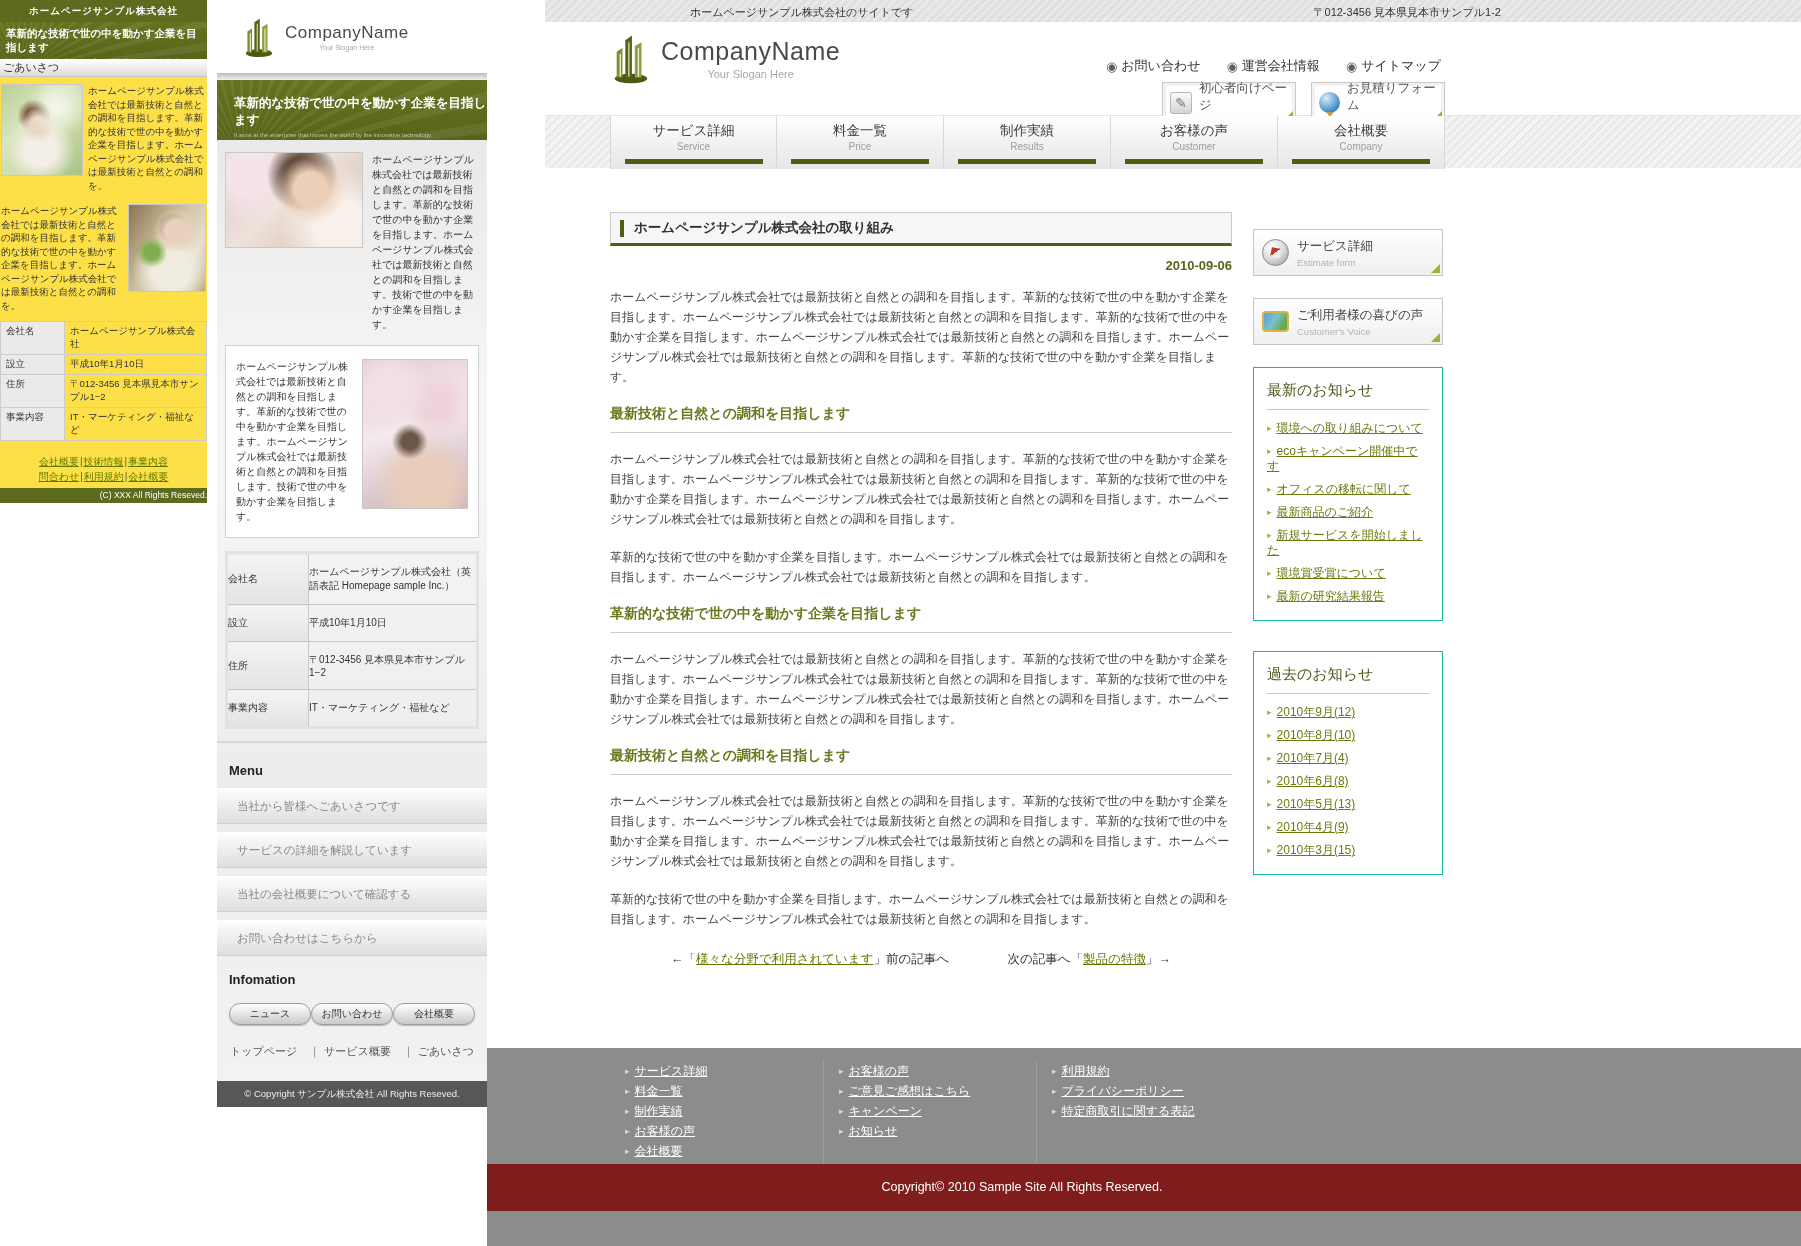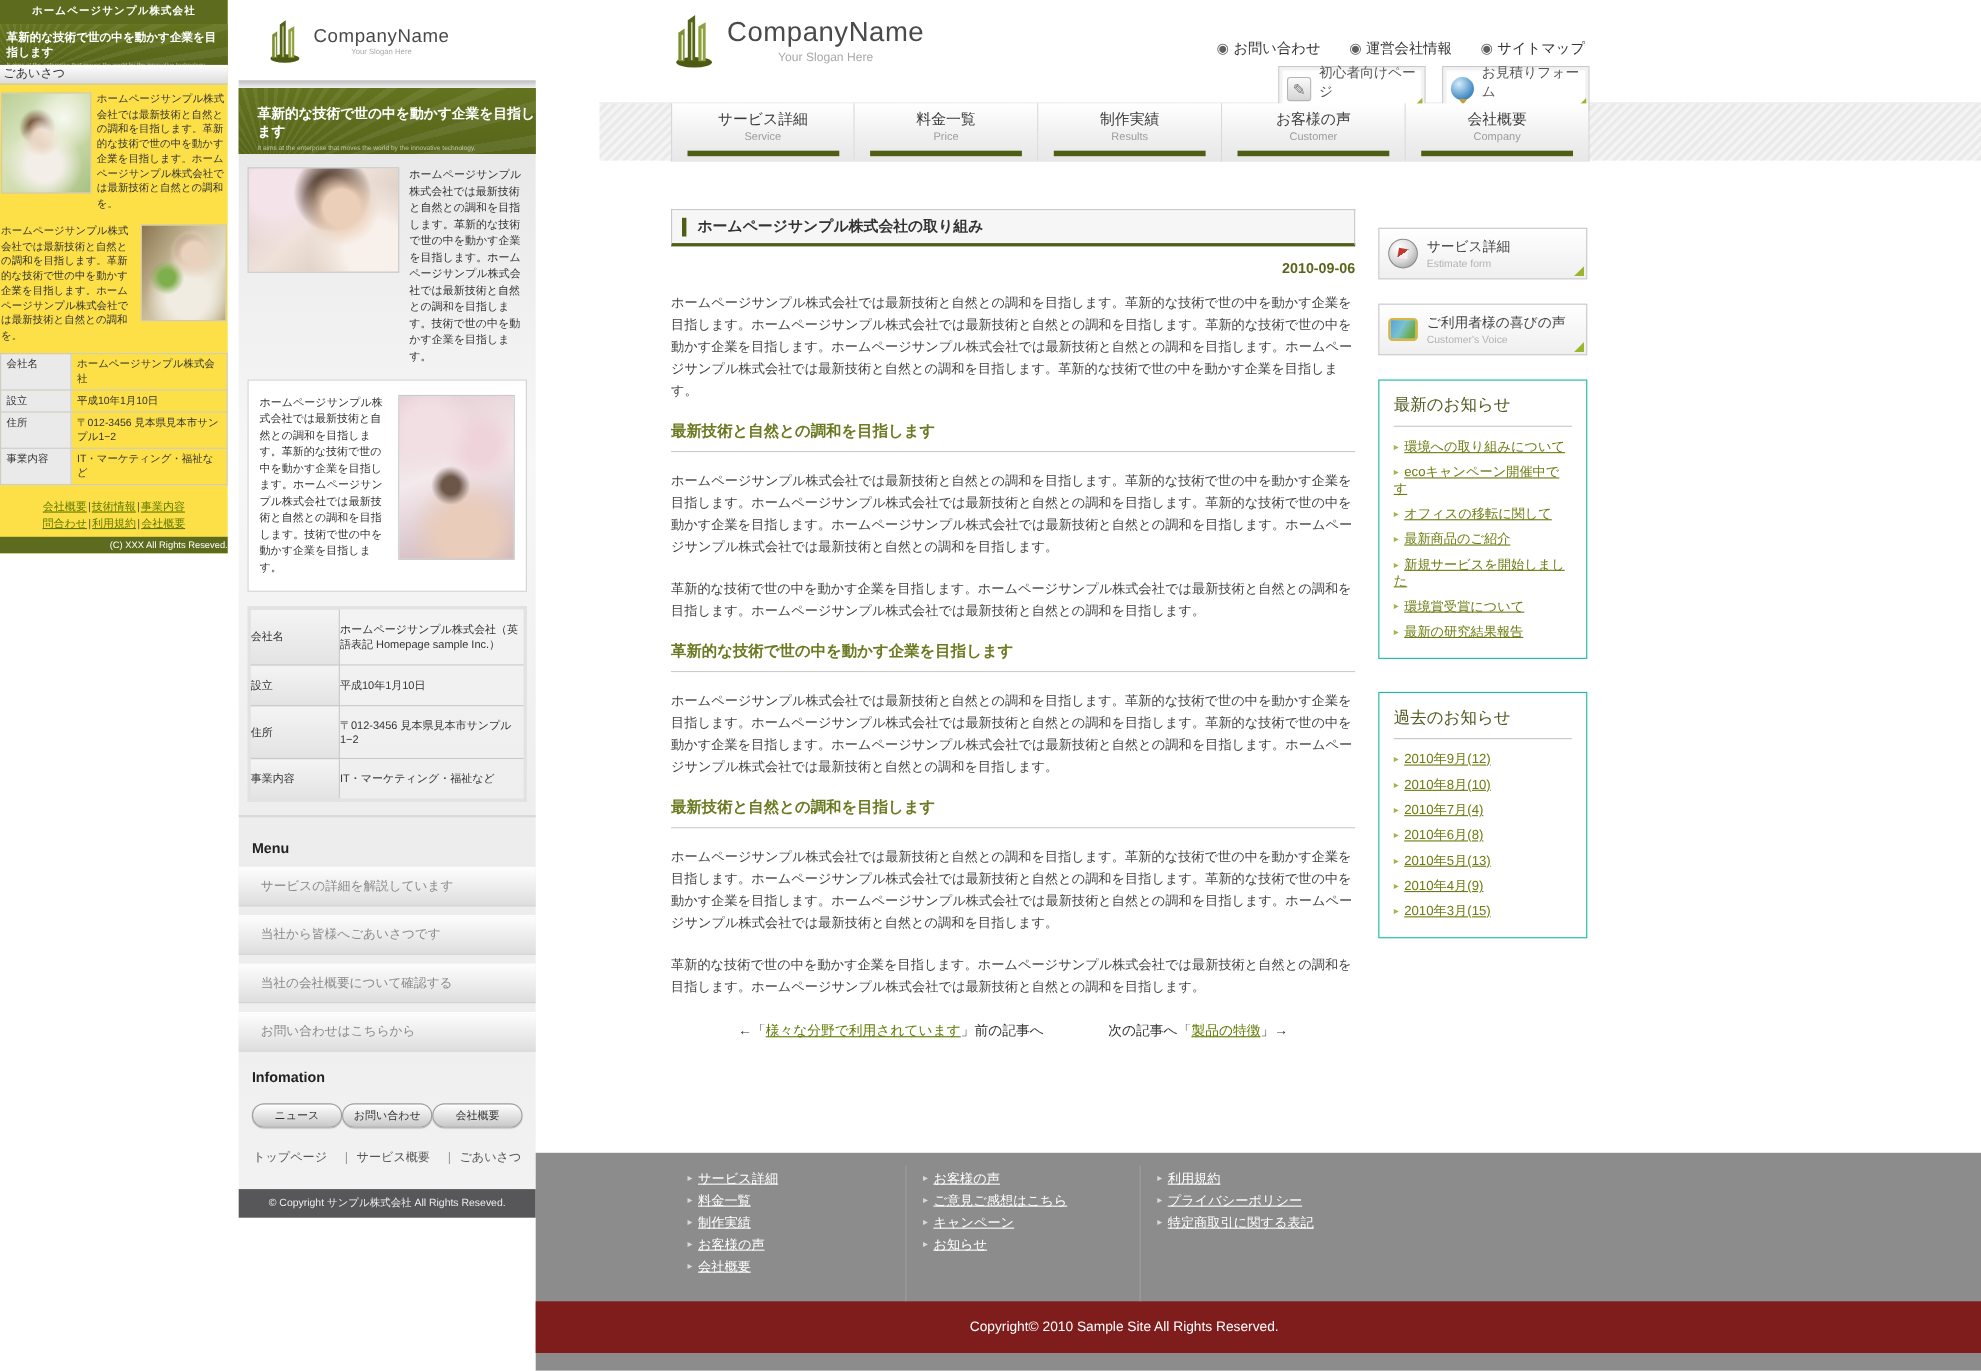--- a/index.html
+++ b/index.html
@@ -173,21 +173,21 @@
   .sbtn-title { font-size:12.5px; color:#444; }
   .sbtn-sub { font-size:9.5px; color:#b3b3b3; margin-top:2px; }
   .sbox { border:1px solid #14b8a6; background:#fff; padding:13px 13px 16px; margin-bottom:30px; }
   .sbox-h { font-size:15px; color:#4e5a1e; padding-bottom:9px; border-bottom:1px solid #c5c5c5; margin-bottom:3px; }
   .s-link { padding:8px 0 0; font-size:12px; line-height:15px; }
   .s-link .blt { color:#a3b34a; font-size:9px; margin-right:5px; vertical-align:1px; }
   .s-link a { color:#6b7d10; text-decoration:underline; }
 
   
   .footer { position:absolute; left:487px; top:1048px; width:1314px; height:198px; background:#8c8c8c; }
-  .footer-cols { display:flex; padding:12px 0 0 123px; height:135px; }
+  .footer-cols { display:flex; padding:12px 0 0 123px; height:116px; }
   .f-col { width:213px; padding:2px 6px 0 15px; }
   .f-col + .f-col { border-left:1px solid #9e9e9e; }
   .f-link { padding:3px 0 4px; font-size:12px; line-height:13px; }
   .f-link .blt { color:#d8d8d8; font-size:9px; margin-right:5px; vertical-align:1px; }
   .f-link a { color:#fff; text-decoration:underline; }
   .footer-bar { height:47px; background:#7f1d1d; color:#fff; font-size:12.5px;
     text-align:center; line-height:47px; padding-right:244px; }
 </style>
 </head>
 <body>
@@ -283,38 +283,42 @@
         <td>〒012-3456 見本県見本市サンプル1−2</td>
       </tr>
       <tr>
         <th>事業内容</th>
         <td>IT・マーケティング・福祉など</td>
       </tr>
     </tbody>
       </table>
     <div class="mc-divider"></div>
     <div class="mc-h">Menu</div>
+    <div class="mc-menu-item">当社から皆様へごあいさつです</div>
     <div class="mc-menu-item">サービスの詳細を解説しています</div>
-    <div class="mc-menu-item">当社から皆様へごあいさつです</div>
     <div class="mc-menu-item">当社の会社概要について確認する</div>
     <div class="mc-menu-item">お問い合わせはこちらから</div>
     <div class="mc-h">Infomation</div>
     <div class="mc-buttons">
       <button class="mc-btn">ニュース</button>
       <button class="mc-btn">お問い合わせ</button>
       <button class="mc-btn">会社概要</button>
     </div>
     <div class="mc-footnav">
       <a>トップページ</a><span class="sep">｜</span><a>サービス概要</a><span class="sep">｜</span><a>ごあいさつ</a>
     </div>
   </div>
   <div class="mc-copy">© Copyright サンプル株式会社 All Rights Reseved.</div>
 </div>
 
 <div class="main">
+  <div class="topbar">
+    <span class="topbar-left">ホームページサンプル株式会社のサイトです</span>
+    <span class="topbar-right">〒012-3456 見本県見本市サンプル1-2</span>
+  </div>
 
   <div class="site-header">
     <div class="site-logo">
       <svg width="42" height="53" viewBox="0 0 44 54">
         <ellipse cx="22" cy="48" rx="17" ry="5" fill="#4c5a14"></ellipse>
         <polygon points="7,20 13,16 13,47 7,47" fill="#7d8f35"></polygon>
         <polygon points="16,8 23,3 23,47 16,47" fill="#55641c"></polygon>
         <polygon points="26,14 33,10 33,47 26,47" fill="#8fa040"></polygon>
         <rect x="10" y="22" width="1.5" height="24" fill="#e8eccc"></rect>
         <rect x="19" y="10" width="1.5" height="36" fill="#cdd69a"></rect>

